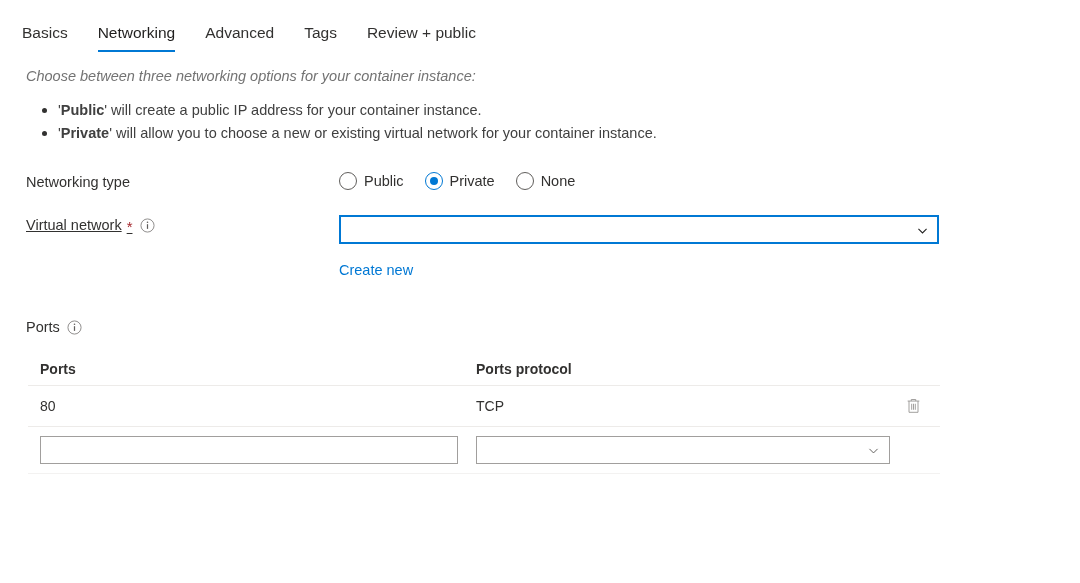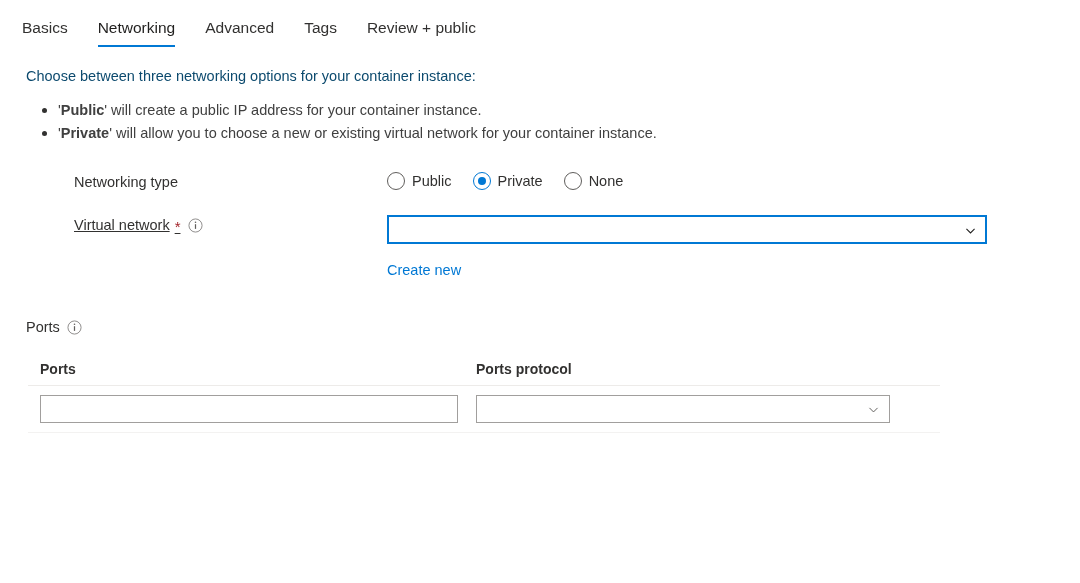--- a/index.html
+++ b/index.html
@@ -13,21 +13,21 @@
     font-family: "Liberation Sans", sans-serif;
     color: #323130;
     font-size: 14px;
     overflow: hidden;
     position: relative;
   }
 
   
   .tabs {
     display: flex;
-    align-items: flex-start;
+    align-items: flex-end;
     gap: 0px;
     padding: 18px 0 0 22px;
     height: 34px;
   }
   .tab {
     position: relative;
     font-size: 15.5px;
     color: #323130;
     padding: 0 16px 9px 0;
     margin-right: 14px;
@@ -45,22 +45,23 @@
     right: 16px;
     bottom: 0;
     height: 2px;
     background: #0078d4;
   }
 
   
   .intro {
     margin: 14px 0 0 26px;
     font-size: 14.5px;
-    color: #0c4a6e;
+    color: #737373;
     line-height: 20px;
+    font-style: italic;
   }
 
   .bullets {
     margin: 13px 0 0 0;
     padding: 0 0 0 58px;
     list-style: none;
     max-width: 930px;
   }
   .bullets li {
     position: relative;
@@ -89,21 +90,20 @@
   }
   .form-label {
     width: 313px;
     flex: 0 0 313px;
     font-size: 14.5px;
     color: #323130;
     line-height: 20px;
     display: flex;
     align-items: center;
     gap: 5px;
-    margin-left: 48px;
   }
   .req-star {
     color: #a4262c;
     font-size: 15px;
     line-height: 14px;
     position: relative;
     top: 2px;
   }
 
   .info-icon {
@@ -343,20 +343,34 @@
   </span>
 </div>
 
 <div class="ports-table">
   <div class="pt-row pt-head">
     <div class="col-ports">Ports</div>
     <div class="col-proto">Ports protocol</div>
     <div class="col-action"></div>
   </div>
 
+  <div class="pt-row pt-data">
+    <div class="col-ports">80</div>
+    <div class="col-proto">TCP</div>
+    <div class="col-action">
+      <button class="trash-btn">
+        <svg width="17" height="18" viewBox="0 0 18 20" aria-hidden="true">
+          <path d="M2.5 4.5 H15.5" stroke="#979593" stroke-width="1" fill="none"></path>
+          <path d="M6.5 4.5 V2.8 H11.5 V4.5" stroke="#979593" stroke-width="1" fill="none"></path>
+          <path d="M4 4.5 V17 H14 V4.5" stroke="#979593" stroke-width="1" fill="none"></path>
+          <path d="M7 7.5 V14.2 M9 7.5 V14.2 M11 7.5 V14.2" stroke="#979593" stroke-width="1" fill="none"></path>
+        </svg>
+      </button>
+    </div>
+  </div>
 
   <div class="pt-row pt-inputs">
     <div class="col-ports">
       <input class="text-input" type="text" value="" style="">
     </div>
     <div class="col-proto">
       <div class="select-input">
         <span style="flex:1;"></span>
         <span class="chev">
           <svg width="13" height="13" viewBox="0 0 16 16" aria-hidden="true">

